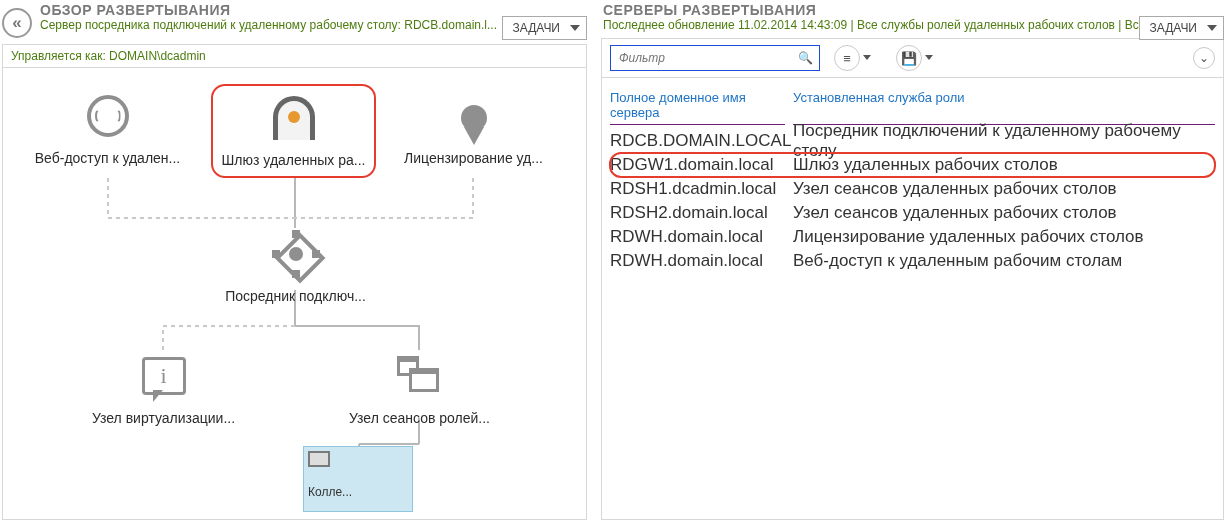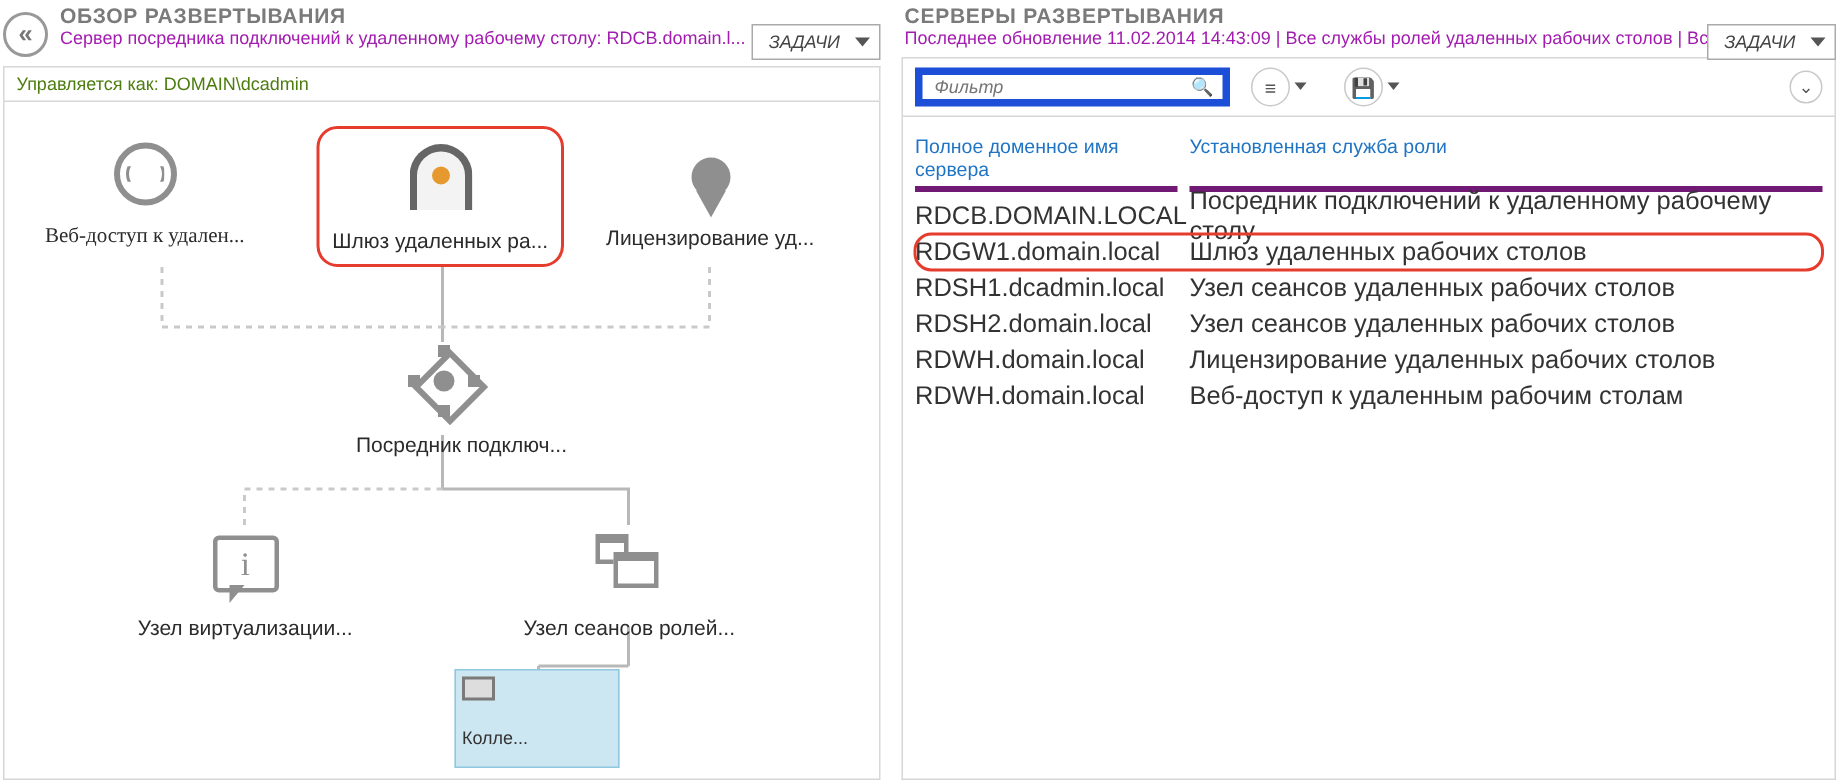--- a/index.html
+++ b/index.html
@@ -42,40 +42,39 @@
   }
   .hdr-texts { flex:1; min-width:0;}
   .hdr-title {
     font-size: 14px;
     font-weight: 600;
     color: #7a7a7a;
     letter-spacing: 0.5px;
   }
   .hdr-sub {
     font-size: 12px;
-    color: #a21caf;
+    color: #4d7c0f;
     white-space: nowrap;
     overflow: hidden;
     text-overflow: ellipsis;
     padding-right: 8px;
   }
   .tasks-btn {
     position: absolute;
     right: 0;
     top: 14px;
     display: flex;
     align-items: center;
     border: 1px solid #aaa;
     background: #fff;
     height: 24px;
     font-size: 12px;
     padding: 0 6px 0 10px;
     gap: 10px;
     color: #444;
-    font-style: italic;
   }
   .tasks-btn .chev {
     width:0;height:0;
     border-left:5px solid transparent;
     border-right:5px solid transparent;
     border-top:6px solid #555;
   }
 
   .managed-bar {
     border: 1px solid #d7d7d7;
@@ -144,21 +143,21 @@
     display:flex;
     align-items:center;
     gap:14px;
     border:1px solid #d7d7d7;
     padding:6px 8px;
     margin-top:6px;
   }
   .filter-wrap {
     display:flex;
     align-items:center;
-    border:5px solid #1d4ed8;
+    border:1px solid #1d4ed8;
     height:26px;
     width:210px;
     padding:0 6px;
     color:#888;
     font-style:italic;
   }
   .filter-wrap input {
     border:none; outline:none;
     flex:1;
     font-style:italic;
@@ -208,21 +207,21 @@
   .thead {
     display:flex;
     color:#1f74c4;
     font-size:13px;
     border-bottom: none;
     margin-bottom:4px;
   }
   .thead div { padding:4px 0; }
   .col1 { width:175px; }
   .col2 { flex:1; }
-  .thead .col1, .thead .col2 { border-bottom:4px solid #701a75; }
+  .thead .col1, .thead .col2 { border-bottom:1px solid #701a75; }
   .thead .col1 { margin-right:8px;}
   .trow {
     display:flex;
     font-size:17px;
     color:#333;
     height:24px;
     align-items:center;
   }
   .trow.hl {
     outline: 2px solid #e63c2e;
@@ -306,42 +305,42 @@
 
       <line x1="292" y1="222" x2="292" y2="258" stroke="#b8b8b8" stroke-width="2"></line>
       <polyline points="292,258 160,258 160,282" fill="none" stroke="#c9c9c9" stroke-width="2" stroke-dasharray="4 4"></polyline>
       <polyline points="292,258 416,258 416,282" fill="none" stroke="#b8b8b8" stroke-width="2"></polyline>
 
       <line x1="416" y1="350" x2="416" y2="376" stroke="#b8b8b8" stroke-width="2"></line>
       <line x1="416" y1="376" x2="356" y2="376" stroke="#b8b8b8" stroke-width="2"></line>
       <line x1="356" y1="376" x2="356" y2="392" stroke="#b8b8b8" stroke-width="2"></line>
     </svg>
 
-    <div class="node" style="left:11px;top:22px;font-family:Liberation Serif, serif;">
+    <div class="node" style="left:22px;top:22px;">
       <div class="icon">
           <div class="ico-globe"></div>
         </div>
       <div>Веб-доступ к удален...</div>
     </div>
 
     <div class="node highlight" style="left:208px;top:16px;">
       <div class="icon">
           <div class="ico-arch"></div>
         </div>
       <div>Шлюз удаленных ра...</div>
     </div>
 
     <div class="node" style="left:388px;top:22px;">
       <div class="icon">
           <div class="ico-ribbon"></div>
         </div>
       <div>Лицензирование уд...</div>
     </div>
 
-    <div class="node" style="left:210px;top:160px;text-align:right;">
+    <div class="node" style="left:210px;top:160px;">
       <div class="icon">
         <div class="ico-broker">
             <span class="d d1"></span>
             <span class="d d2"></span>
             <span class="d d3"></span>
             <span class="d d4"></span>
           </div>
       </div>
       <div>Посредник подключ...</div>
     </div>

